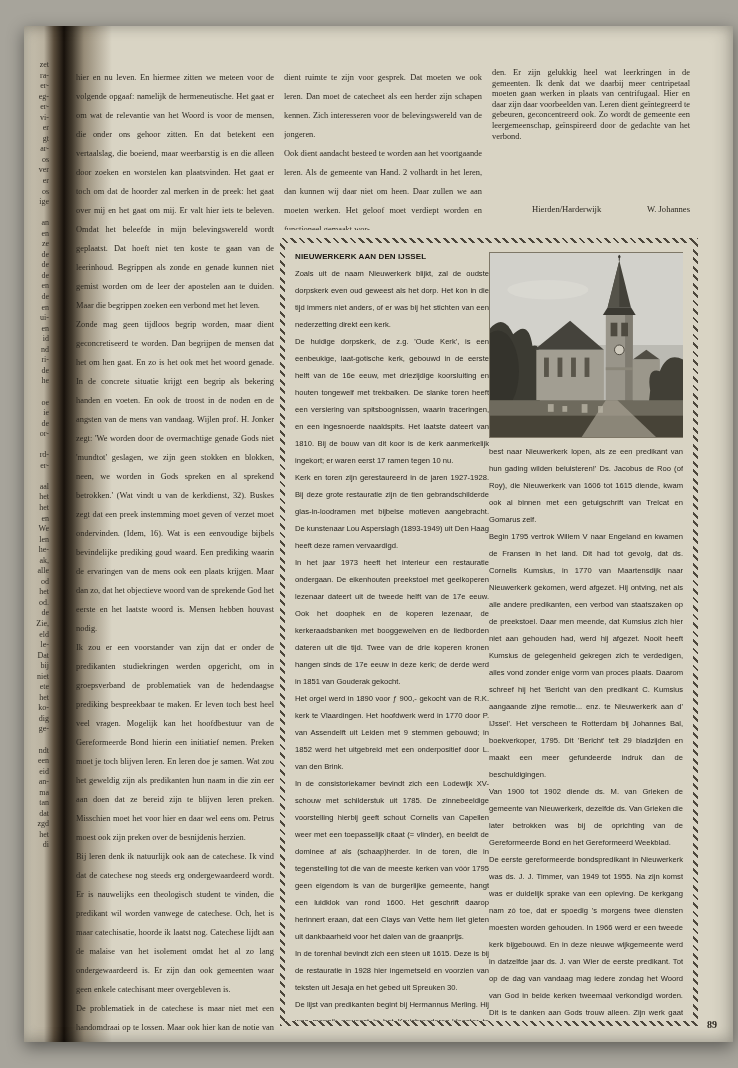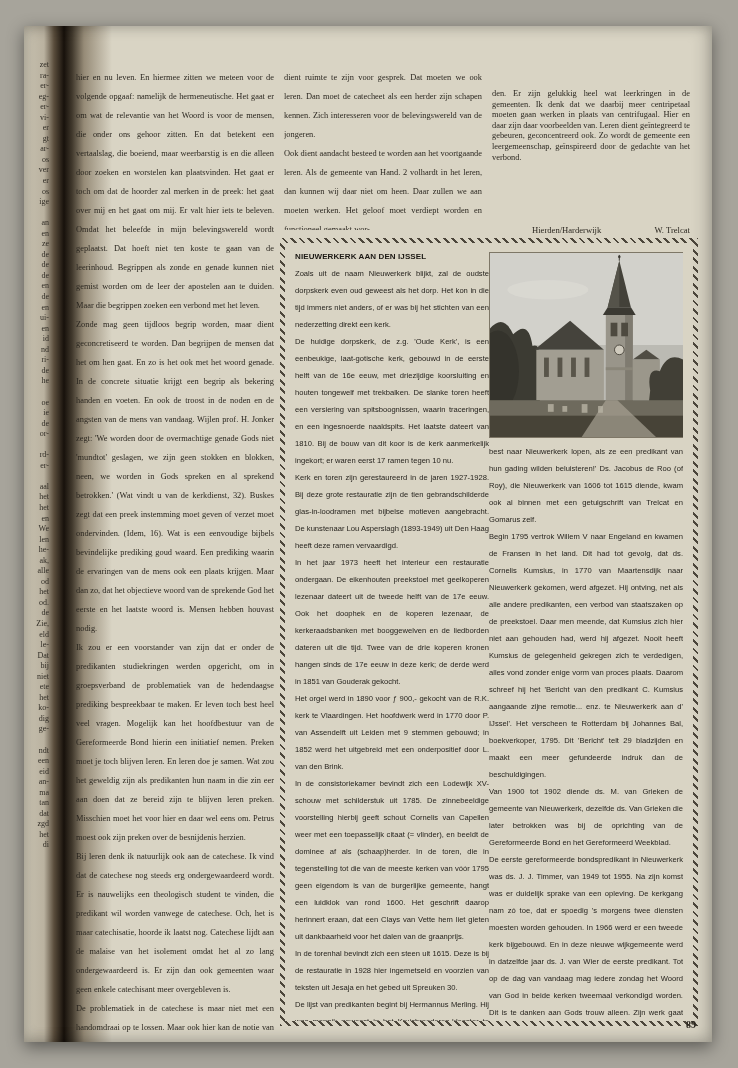--- a/index.html
+++ b/index.html
@@ -5,20 +5,21 @@
   html,body{margin:0;padding:0;}
   body{
     width:738px;height:1068px;position:relative;overflow:hidden;
     background:#a7a49b;
     font-family:"Liberation Serif","DejaVu Serif",serif;
   }
   .sheet{
     position:absolute;left:24px;top:26px;width:688px;height:1016px;
     background:#d9d4c4;
     box-shadow:0 5px 16px rgba(0,0,0,.45);
+    padding-left:21px;
   }
   .vignette{
     position:absolute;inset:0;pointer-events:none;z-index:9;
     box-shadow:inset -6px 0 16px rgba(0,0,0,.18), inset 0 -5px 12px rgba(0,0,0,.10), inset 0 4px 9px rgba(0,0,0,.07);
   }
   .gutter{
     position:absolute;left:0;top:0;bottom:0;width:92px;
     background:linear-gradient(90deg,
       #c7c1b0 0px,#bab2a0 20px,#5a4d3c 30px,#17110b 40px,
       #40382c 48px,#968b77 60px, rgba(217,212,196,0) 88px);
@@ -31,21 +32,21 @@
   .col{
     position:absolute;top:42px;width:198px;
     font-size:8.4px;line-height:19px;text-align:justify;
     color:#2b2720;white-space:pre-line;overflow:hidden;
   }
   .col1{left:52px;height:972px;}
   .col2{left:260px;height:162px;}
   .col3wrap{position:absolute;left:468px;top:42px;width:198px;}
   .col3text{
     font-size:8.4px;line-height:10.6px;text-align:justify;
-    color:#2b2720;white-space:pre-line;margin-top:21px;
+    color:#2b2720;white-space:pre-line;
   }
   .sig{
     display:flex;justify-content:space-between;
     margin-top:62px;font-size:8.6px;color:#2b2720;margin-left:40px;
   }
   .box{
     position:absolute;left:256px;top:212px;width:418px;height:788px;
     padding:9px 10px 8px;box-sizing:border-box;
     border:5px solid transparent;
     border-image:repeating-linear-gradient(45deg,#4c463b 0 2px, rgba(0,0,0,0) 2px 6px) 5;
@@ -169,21 +170,21 @@
 Ik zou er een voorstander van zijn dat er onder de predikanten studiekringen werden opgericht, om in groepsverband de problematiek van de hedendaagse prediking bespreekbaar te maken. Er leven toch best heel veel vragen. Mogelijk kan het hoofdbestuur van de Gereformeerde Bond hierin een initiatief nemen. Preken moet je toch blijven leren. En leren doe je samen. Wat zou het geweldig zijn als predikanten hun naam in die zin eer aan doen dat ze bereid zijn te blijven leren preken. Misschien moet het voor hier en daar wel eens om. Petrus moest ook zijn preken over de besnijdenis herzien.
 Bij leren denk ik natuurlijk ook aan de catechese. Ik vind dat de catechese nog steeds erg ondergewaardeerd wordt. Er is nauwelijks een theologisch student te vinden, die predikant wil worden vanwege de catechese. Och, het is maar catechisatie, hoorde ik laatst nog. Catechese lijdt aan de malaise van het isolement omdat het al zo lang ondergewaardeerd is. Er zijn dan ook gemeenten waar geen enkele catechisant meer overgebleven is.
 De problematiek in de catechese is maar niet met een handomdraai op te lossen. Maar ook hier kan de notie van het verbond het bloed van de levende leer weer doen stromen door het lichaam van de jonge gemeente. In de catechese gaat het om een leerinhoud. Dat wil de kerk geloof. Informatie hiervoor blijft altijd nodig. Maar die informatie gaat een verbond aan met de leerlingen. Met hun ervaringswereld. Het produkt dat we aan leerinhouden leveren, moet een goed produkt zijn, ook in die zin dat het relevant is voor de jongeren. Er</div>
   <div class="col col2">dient ruimte te zijn voor gesprek. Dat moeten we ook leren. Dan moet de catecheet als een herder zijn schapen kennen. Zich interesseren voor de belevingswereld van de jongeren.
 Ook dient aandacht besteed te worden aan het voortgaande leren. Als de gemeente van Hand. 2 volhardt in het leren, dan kunnen wij daar niet om heen. Daar zullen we aan moeten werken. Het geloof moet verdiept worden en functioneel gemaakt wor-</div>
 
   <div class="col3wrap">
     <div class="col3text">den. Er zijn gelukkig heel wat leerkringen in de gemeenten. Ik denk dat we daarbij meer centripetaal moeten gaan werken in plaats van centrifugaal. Hier en daar zijn daar voorbeelden van. Leren dient geïntegreerd te gebeuren, geconcentreerd ook. Zo wordt de gemeente een leergemeenschap, geïnspireerd door de gedachte van het verbond.</div>
     <div class="sig">
       <span>Hierden/Harderwijk</span>
-      <span>W. Trelcat</span>
+      <span>W. Johannes</span>
     </div>
   </div>
 
   <div class="box">
     <div class="box-cols">
       <div class="box-col">
         <div class="box-sub">NIEUWERKERK AAN DEN IJSSEL</div>
         <div class="box-text">Zoals uit de naam Nieuwerkerk blijkt, zal de oudste dorpskerk even oud geweest als het dorp. Het kon in die tijd immers niet anders, of er was bij het stichten van een nederzetting direkt een kerk.
 De huidige dorpskerk, de z.g. 'Oude Kerk', is een eenbeukige, laat-gotische kerk, gebouwd in de eerste helft van de 16e eeuw, met driezijdige koorsluiting en houten tongewelf met trekbalken. De slanke toren heeft een versiering van spitsboognissen, waarin traceringen, en een ingesnoerde naaldspits. Het laatste dateert van 1810. Bij de bouw van dit koor is de kerk aanmerkelijk ingekort; er waren eerst 17 ramen tegen 10 nu.
 Kerk en toren zijn gerestaureerd in de jaren 1927-1928. Bij deze grote restauratie zijn de tien gebrandschilderde glas-in-loodramen met bijbelse motieven aangebracht. De kunstenaar Lou Asperslagh (1893-1949) uit Den Haag heeft deze ramen vervaardigd.

